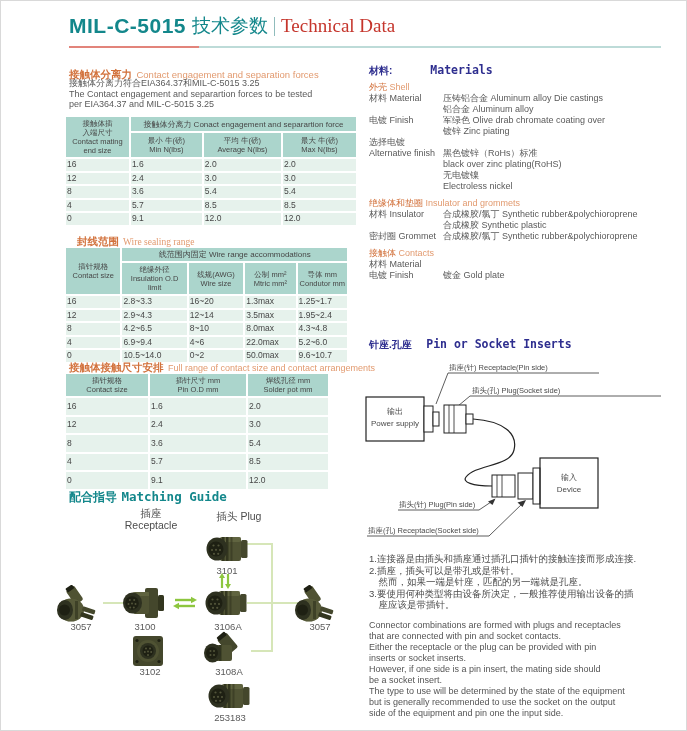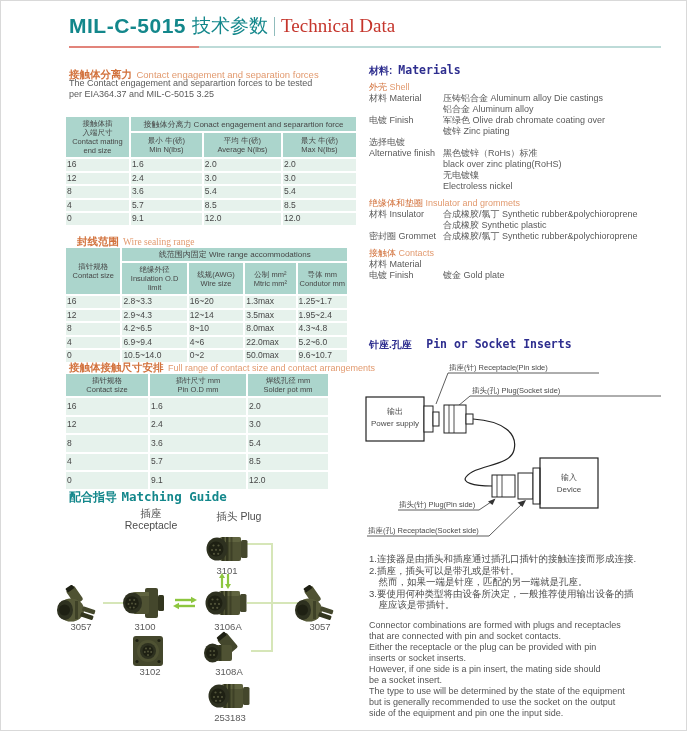--- a/index.html
+++ b/index.html
@@ -16,21 +16,21 @@
   .title-underline{position:absolute;left:68px;top:45px;width:592px;height:2px;background:var(--underline_teal);}
   .title-underline-red{position:absolute;left:68px;top:45px;width:130px;height:2px;background:var(--underline_red);}
 
   
   .sec-head{position:absolute;white-space:nowrap;}
   .sec-head .zh{font-weight:bold;font-size:10.5px;color:var(--orange_zh);}
   .sec-head .en{font-size:9.5px;color:var(--orange_en);}
   .teal-head .zh{font-weight:bold;font-size:12px;color:var(--teal);}
   .teal-head .en{font-family:"DejaVu Sans Mono","Liberation Mono",monospace;font-weight:bold;font-size:12.5px;color:var(--teal);}
   .navy-head .zh{font-weight:bold;font-size:10px;color:var(--navy);}
-  .navy-head .en{font-family:"DejaVu Sans Mono","Liberation Mono",monospace;font-weight:bold;font-size:11.5px;color:var(--navy);}
+  .navy-head .en{font-family:"DejaVu Sans Mono","Liberation Mono",monospace;font-weight:bold;font-size:11.5px;color:var(--navy);margin-left:32px;}
 
   .desc{position:absolute;font-size:9px;line-height:10.5px;color:#5a5a5a;}
 
   
   .tbl{position:absolute;border-collapse:separate;border-spacing:2px;table-layout:fixed;}
   .tbl th{background:var(--th_bg);font-weight:normal;font-size:7.5px;line-height:9px;color:#474747;
           text-align:center;vertical-align:middle;padding:2px 1px;}
   .tbl th.group{font-size:8px;}
   .tbl td{background:var(--td_bg);font-size:8.5px;line-height:9.5px;color:#474747;text-align:left;padding:1px;}
   .tbl3 td{padding:3.5px 1px;}
@@ -164,20 +164,21 @@
     <span class="title-en">Technical Data</span>
   </div>
   <div class="title-underline"></div>
   <div class="title-underline-red"></div>
 
   <div class="sec-head" style="left:68px;top:63px;">
     <span class="zh">接触体分离力</span>
     <span class="en">Contact engagement and separation forces</span>
   </div>
   <div class="desc" style="left:68px;top:77px;">
+      <div>接触体分离力符合EIA364.37和MIL-C-5015 3.25</div>
       <div>The Contact engagement and separartion forces to be tested</div>
       <div>per EIA364.37 and MIL-C-5015 3.25</div>
     </div>
 
   <table class="tbl" style="left:63px;top:114px;width:294px;">
     <colgroup>
         <col style="width:62px">
         <col style="width:70px">
         <col style="width:76px">
         <col style="width:72px">

